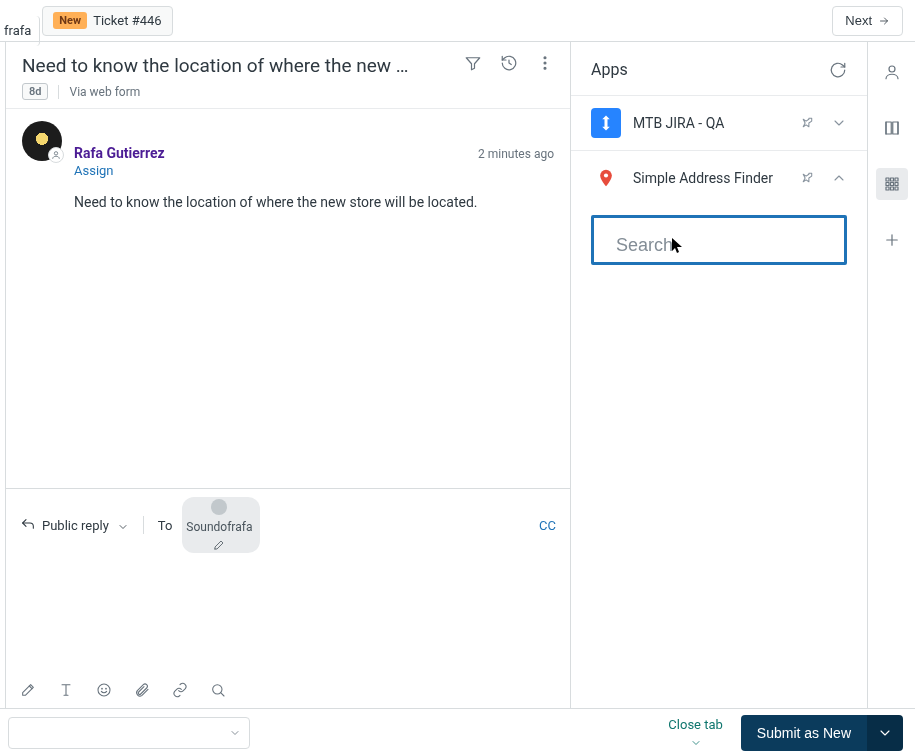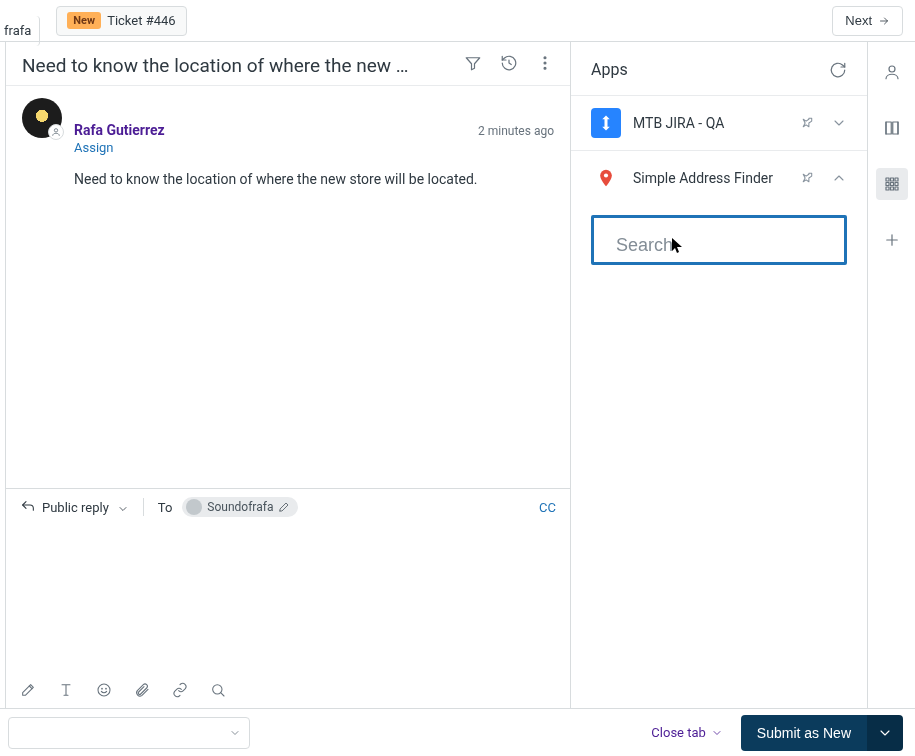--- a/index.html
+++ b/index.html
@@ -1,21 +1,21 @@
 <!DOCTYPE html>
 <html><head>
   <meta charset="utf-8">
   <style>
     * { box-sizing: border-box; margin: 0; padding: 0; }
     body { font-family: -apple-system, BlinkMacSystemFont, "Segoe UI", Roboto, Helvetica, Arial, sans-serif; width: 915px; height: 756px; overflow: hidden; color: #2f3941; background: #fff; }
     
     .top-bar { height: 42px; border-bottom: 1px solid #d8dcde; display: flex; align-items: center; justify-content: space-between; padding: 0 12px 0 0; }
     .top-left { display: flex; align-items: center; height: 100%; }
     .tab-partial { display: flex; align-items: center; height: 30px; padding: 0 8px 0 4px; font-size: 13px; color: #2f3941; border-right: 1px solid #d8dcde; border-top-right-radius: 4px; border-bottom-right-radius: 4px; margin-top: 20px; }
-    .tab-active { display: flex; align-items: center; height: 30px; padding: 0 10px; margin-left: 16px; border: 1px solid #d8dcde; border-radius: 4px; background: #f8f9f9; gap: 6px; font-size: 13px; }
+    .tab-active { display: flex; align-items: center; height: 30px; padding: 0 10px; margin-left: 2px; border: 1px solid #d8dcde; border-radius: 4px; background: #f8f9f9; gap: 6px; font-size: 13px; }
     .badge-new { background: #ffb057; color: #703815; font-size: 11px; font-weight: 700; padding: 2px 6px; border-radius: 3px; }
     .next-btn { display: flex; align-items: center; gap: 6px; height: 30px; padding: 0 12px; border: 1px solid #d8dcde; border-radius: 4px; background: #fff; font-size: 13px; color: #2f3941; cursor: pointer; }
     
     .main { display: flex; height: calc(756px - 42px - 48px); }
     
     .ticket-pane { width: 566px; border-right: 1px solid #d8dcde; border-left: 1px solid #d8dcde; margin-left: 5px; display: flex; flex-direction: column; }
     .ticket-header { padding: 12px 16px 8px 16px; display: flex; align-items: flex-start; justify-content: space-between; }
     .ticket-header-left { flex: 1; min-width: 0; }
     .ticket-title { font-size: 19px; font-weight: 400; color: #2f3941; white-space: nowrap; overflow: hidden; text-overflow: ellipsis; max-width: 390px; }
     .ticket-meta { display: flex; align-items: center; gap: 10px; margin-top: 6px; }
@@ -36,21 +36,21 @@
     .msg-time { font-size: 12px; color: #68737d; }
     .assign-link { font-size: 13px; color: #1f73b7; cursor: pointer; margin-top: 2px; }
     .msg-text { font-size: 14px; color: #2f3941; margin-top: 14px; line-height: 1.5; }
     
     .reply-box { border-top: 1px solid #d8dcde; height: 220px; display: flex; flex-direction: column; }
     .reply-head { display: flex; align-items: center; gap: 10px; padding: 8px 14px; font-size: 13px; }
     .reply-type { display: flex; align-items: flex-end; gap: 6px; color: #2f3941; }
     .chev-sm { margin-left: 2px; }
     .reply-divider { width: 1px; height: 18px; background: #d8dcde; margin: 0 4px; }
     .to-label { color: #2f3941; }
-    .recipient-chip { display: flex; align-items: center; gap: 5px; background: #e9ebed; border-radius: 12px; padding: 2px 8px 2px 4px; font-size: 12px; color: #49545c; }
+    .recipient-chip { display: flex; align-items: center; gap: 5px; background: #e9ebed; border-radius: 12px; padding: 2px 8px 2px 4px; font-size: 12px; color: #49545c; flex-direction: column; }
     .chip-avatar { width: 16px; height: 16px; border-radius: 50%; background: #c2c8cc; }
     .cc-link { margin-left: auto; color: #1f73b7; font-size: 13px; cursor: pointer; }
     .reply-body { flex: 1; }
     .reply-toolbar { display: flex; gap: 22px; padding: 10px 14px; color: #68737d; }
     
     .apps-pane { flex: 1; min-width: 0; display: flex; flex-direction: column; }
     .apps-header { display: flex; align-items: center; justify-content: space-between; padding: 18px 20px 16px 20px; }
     .apps-title { font-size: 16px; font-weight: 400; color: #2f3941; }
     .refresh-icon { color: #68737d; cursor: pointer; }
     
@@ -67,21 +67,21 @@
     .search-box input { border: none; outline: none; font-size: 18px; color: #4d7c0f; flex: 1; background: transparent; margin-top: 10px; }
     .search-box input::placeholder { color: #838d96; }
     .cursor-pointer { position: absolute; left: 78px; top: 20px; }
     
     .right-rail { width: 48px; border-left: 1px solid #d8dcde; display: flex; flex-direction: column; align-items: center; padding-top: 14px; gap: 24px; color: #68737d; }
     .rail-item { width: 32px; height: 32px; display: flex; align-items: center; justify-content: center; border-radius: 4px; cursor: pointer; }
     .rail-item.active { background: #e9ebed; }
     
     .footer { height: 48px; border-top: 1px solid #d8dcde; display: flex; align-items: center; justify-content: flex-end; padding: 0 12px; gap: 10px; }
     .footer-left-box { width: 242px; height: 32px; border: 1px solid #d8dcde; border-radius: 4px; margin-right: auto; margin-left: -4px; display: flex; align-items: center; justify-content: flex-end; padding: 0 8px; }
-    .close-tab { display: flex; align-items: center; gap: 5px; font-size: 13px; color: #4c1d95; cursor: pointer; padding: 6px 8px; }
+    .close-tab { display: flex; align-items: center; gap: 5px; font-size: 13px; color: #0f766e; cursor: pointer; padding: 6px 8px; flex-direction: column; }
     .submit-group { display: flex; }
     .submit-btn { background: #0b3b5c; color: #fff; border: none; height: 36px; padding: 0 16px; font-size: 14px; cursor: pointer; border-radius: 4px 0 0 4px; }
     .submit-chev { background: #072d47; color: #fff; border: none; height: 36px; width: 36px; display: flex; align-items: center; justify-content: center; border-radius: 0 4px 4px 0; cursor: pointer; }
     
     svg { display: block; }
     .ico { width: 16px; height: 16px; stroke: currentColor; fill: none; stroke-width: 1.6; stroke-linecap: round; stroke-linejoin: round; }
     .ico-lg { width: 18px; height: 18px; }
     .ico-sm { width: 12px; height: 12px; }
   </style>
 </head>
@@ -104,20 +104,24 @@
       </svg>
   </button>
 </div>
 
 <div class="main">
 
   <div class="ticket-pane">
     <div class="ticket-header">
       <div class="ticket-header-left">
         <div class="ticket-title">Need to know the location of where the new store w...</div>
+        <div class="ticket-meta">
+          <span class="badge-8d">8d</span>
+          <span class="via-text">Via web form</span>
+        </div>
       </div>
       <div class="ticket-header-icons">
         <svg class="ico ico-lg" viewBox="0 0 24 24">
             <path d="M3 5h18l-7 8v6l-4 2v-8L3 5z"></path>
           </svg>
         <svg class="ico ico-lg" viewBox="0 0 24 24">
             <path d="M3 12a9 9 0 1 0 3-6.7L3 8"></path>
             <path d="M3 3v5h5"></path>
             <path d="M12 8v4l3 2"></path>
           </svg>

